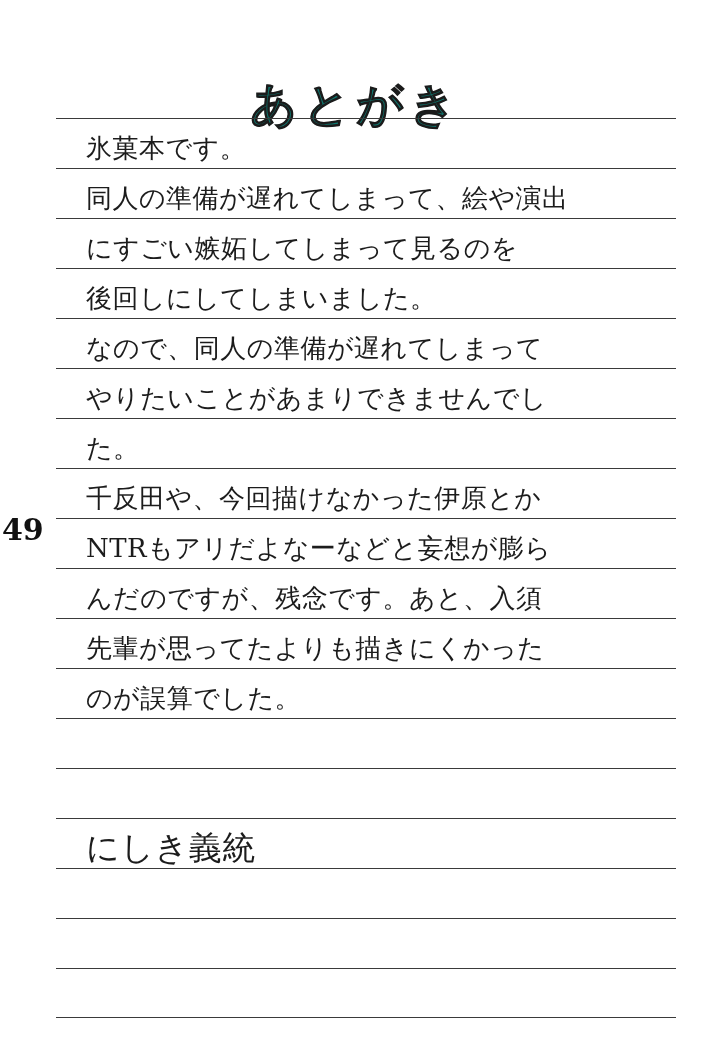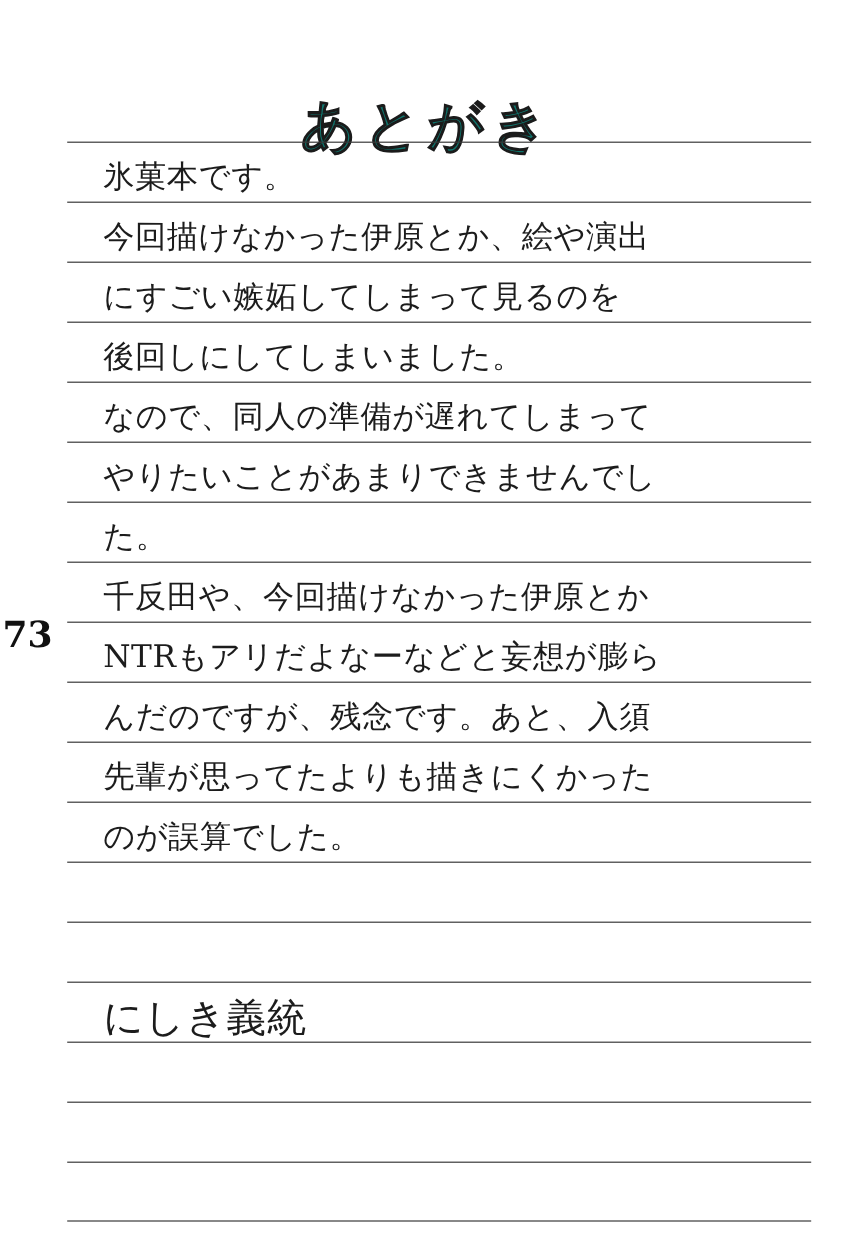--- a/index.html
+++ b/index.html
@@ -81,29 +81,29 @@
     font-size: 33px;
   }
 </style>
 </head>
 <body>
 
 <div class="page">
 
   <div class="title">あとがき</div>
 
-  <div class="page-number">73</div>
+  <div class="page-number">49</div>
 
   <div class="ruled-area">
 
     <div class="line-row">
       <div class="line-text">氷菓本です。</div>
     </div>
     <div class="line-row">
-      <div class="line-text">今回描けなかった伊原とか、絵や演出</div>
+      <div class="line-text">同人の準備が遅れてしまって、絵や演出</div>
     </div>
     <div class="line-row">
       <div class="line-text">にすごい嫉妬してしまって見るのを</div>
     </div>
     <div class="line-row">
       <div class="line-text">後回しにしてしまいました。</div>
     </div>
     <div class="line-row">
       <div class="line-text">なので、同人の準備が遅れてしまって</div>
     </div>

